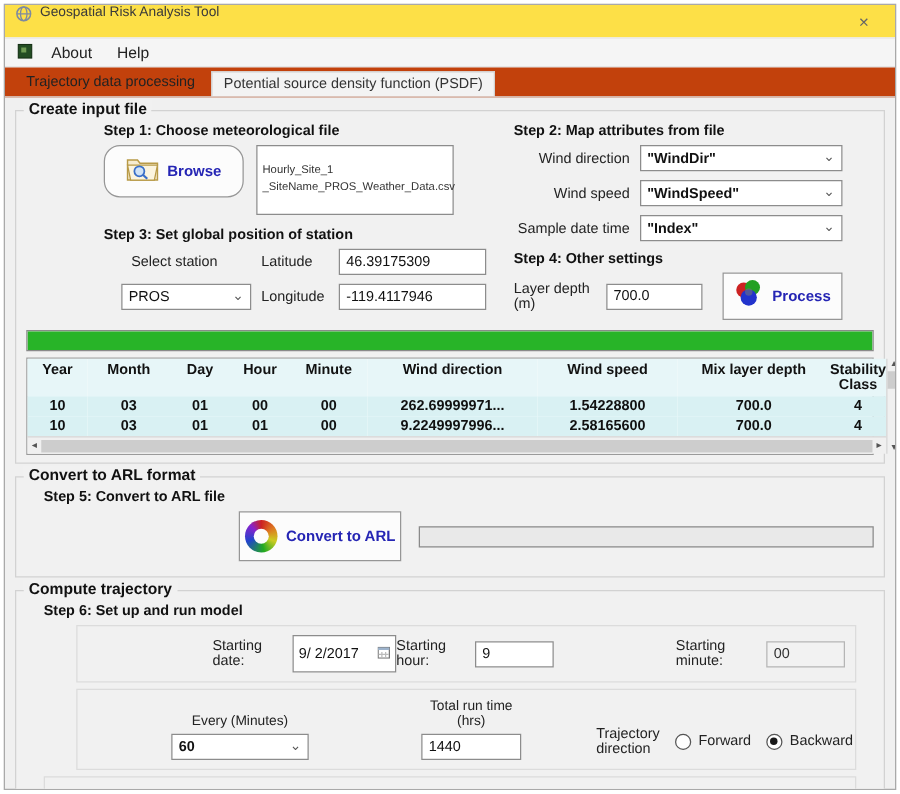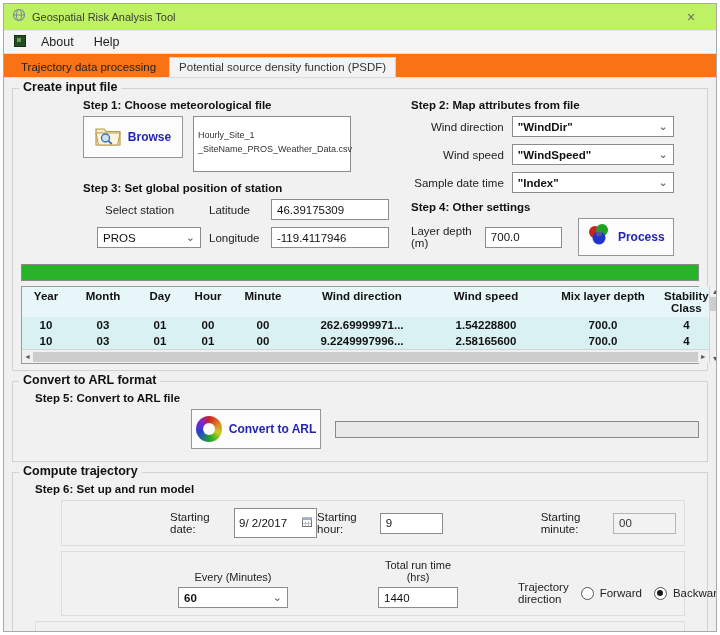--- a/index.html
+++ b/index.html
@@ -1,26 +1,26 @@
 <!DOCTYPE html>
 <html><head>
 <meta charset="utf-8">
 <style>
   html,body{margin:0;padding:0;background:#ffffff;font-family:"Liberation Sans",sans-serif;}
   *{box-sizing:border-box;}
   .window{width:714px;height:629px;margin:3px;border:1px solid #a9a9a9;background:#f0f0f0;overflow:hidden;position:relative;}
   
-  .titlebar{height:26px;background:#bef264;display:flex;align-items:center;padding:0 8px;}
+  .titlebar{height:26px;background:#fde047;display:flex;align-items:flex-start;padding:0 8px;}
   .titlebar .title{font-size:11px;color:#3a3a3a;margin-left:6px;}
   .close-btn{margin-left:auto;width:34px;height:100%;display:flex;align-items:center;justify-content:center;color:#666;font-size:14px;}
   
   .menubar{height:24px;background:#f5f5f5;border-top:1px solid #e8e8e8;border-bottom:1px solid #e0e0e0;display:flex;align-items:center;gap:20px;padding:0 10px;font-size:12.5px;color:#222;}
   .menu-item{display:flex;align-items:center;gap:15px;}
   
-  .tabstrip{display:flex;align-items:center;padding:3px 8px 0 8px;background:#f97316;font-size:11.5px;color:#333;gap:4px;border-bottom:1px solid #dcdcdc;}
+  .tabstrip{display:flex;align-items:flex-start;padding:3px 8px 0 8px;background:#c2410c;font-size:11.5px;color:#333;gap:4px;border-bottom:1px solid #dcdcdc;}
   .tab{padding:3px 9px 4px 9px;}
   .tab.active{color:#222;}
   .tab.inactive{border:1px solid #d2d2d2;border-bottom:none;background:#f3f3f3;}
   
   .groupbox{border:1px solid #d2d2d2;margin:10px 8px 0 8px;position:relative;padding:10px 8px 6px 8px;background:#f1f1f1;}
   .group-title{position:absolute;top:-9px;left:6px;background:#f1f1f1;padding:0 4px;font-size:12.5px;font-weight:bold;color:#111;}
   .steptitle{font-weight:bold;font-size:11.5px;color:#111;margin-bottom:5px;}
   .lbl{font-size:11.5px;color:#222;}
   .textbox{background:#fff;border:1px solid #8c8c8c;height:21px;display:flex;align-items:center;padding:0 5px;font-size:11.5px;color:#111;white-space:nowrap;overflow:hidden;}
   .textbox.disabled{background:#f2f2f2;border-color:#b5b5b5;color:#333;}
@@ -29,21 +29,21 @@
   .bold{font-weight:bold;}
   .btn{background:#fcfcfc;border:1px solid #969696;display:flex;align-items:center;justify-content:center;gap:7px;cursor:default;}
   .btn-label{color:#2525b4;font-weight:bold;font-size:12px;}
   .progress{border:1px solid #8a8a8a;background:#e9e9e9;height:17px;overflow:hidden;}
   .progress-fill{height:100%;background:#28b428;}
   
   .ci-steps{display:flex;}
   .ci-left{width:55%;padding-left:62px;}
   .ci-right{width:45%;padding-left:6px;margin-left:16px;}
   .browse-row{display:flex;gap:10px;margin-bottom:10px;}
-  .browse-btn{width:100px;height:42px;}
+  .browse-btn{width:112px;height:42px;border-radius:13px;}
   .filebox{width:158px;height:56px;background:#fff;border:1px solid #8c8c8c;padding:12px 4px;font-size:9px;color:#333;line-height:1.5;}
   .pos-grid{display:grid;grid-template-columns:112px 62px 118px;grid-row-gap:7px;align-items:center;margin-left:14px;}
   .map-row{display:flex;align-items:center;justify-content:flex-end;gap:8px;margin-bottom:7px;padding-right:26px;}
   .map-row .lbl{text-align:right;}
   .map-row .combo{width:162px;}
   .step4-row{display:flex;align-items:center;gap:8px;padding-right:26px;}
   .layer-input{width:92px;}
   .process-btn{width:118px;height:38px;margin-left:8px;}
   
   .greenbar{margin:8px 0 5px 0;}
@@ -282,21 +282,21 @@
 
         </span>
       </div>
       <span class="lbl" style="">Starting hour:</span>
       <div class="textbox" style="width:72px;margin-left:4px">9</div>
       <span class="lbl" style="margin-left:98px">Starting minute:</span>
       <div class="textbox disabled" style="width:72px;margin-left:4px">00</div>
     </div>
 
     <div class="subpanel ct-row2" style="margin-left:40px;margin-right:14px">
-      <div style="margin-left:108px">
+      <div style="margin-left:67px">
         <div class="col-lbl">Every (Minutes)</div>
         <div class="combo" style="width:110px">
           <span class="bold">60</span>
           <span class="chev">⌄</span>
         </div>
       </div>
       <div style="margin-left:90px">
         <div class="col-lbl">Total run time (hrs)</div>
         <div class="textbox" style="width:80px;margin:0 auto">1440</div>
       </div>

